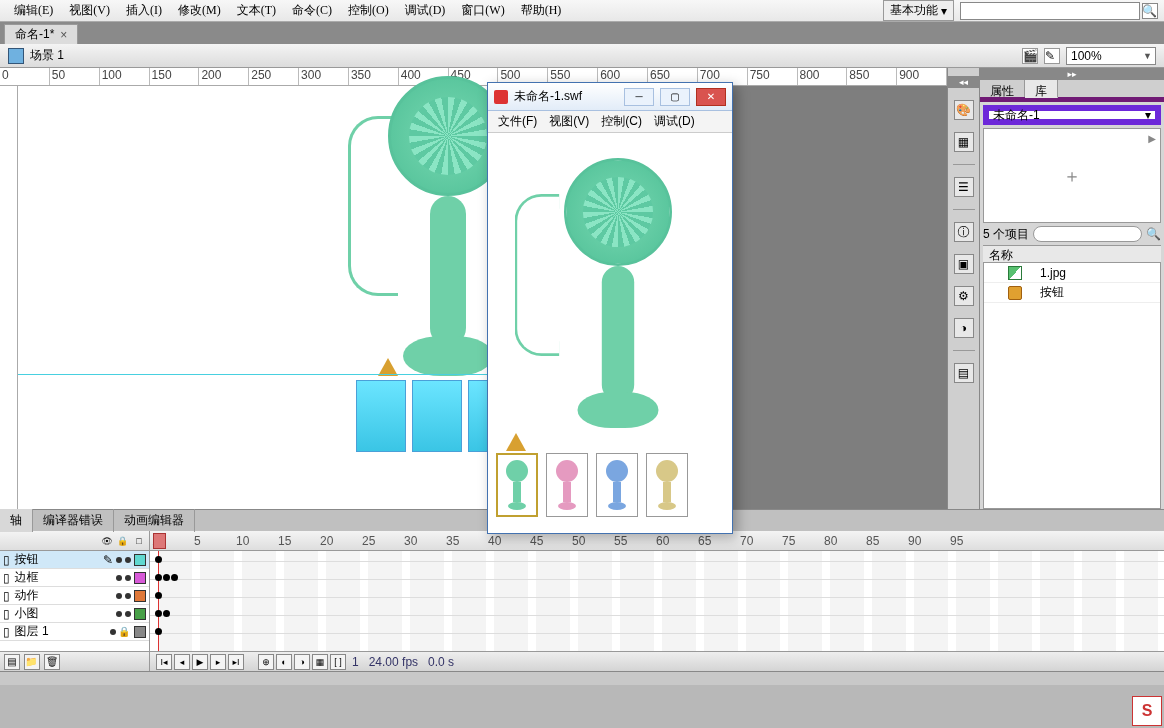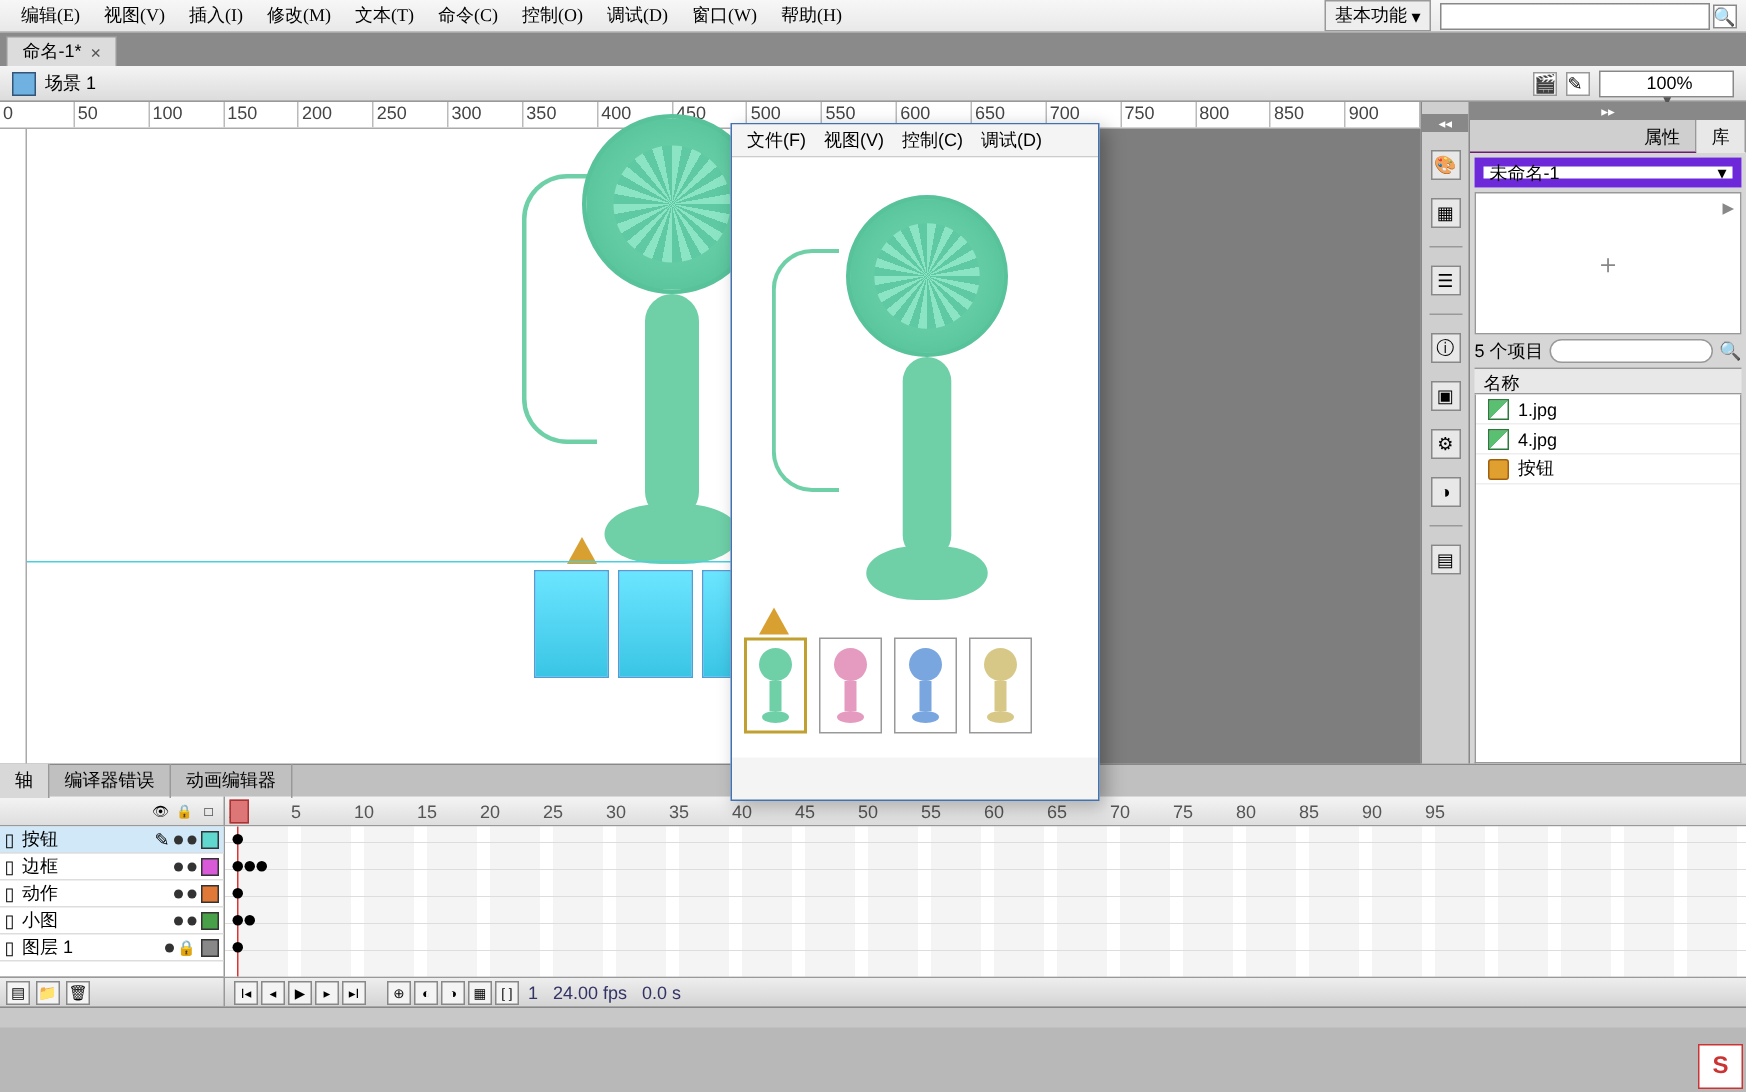--- a/index.html
+++ b/index.html
@@ -16,21 +16,21 @@
 
 .doctabs { height:22px; background:#8a8a8a; display:flex; align-items:flex-end; }
 .doctab { height:20px; background:#dcdcdc; border:1px solid #999; border-bottom:none; padding:1px 10px; margin-left:4px; display:flex; align-items:center; gap:6px;}
 .doctab .x { color:#555; }
 
 
 .scenebar { height:24px; background:linear-gradient(#f4f4f4,#dcdcdc); border-bottom:1px solid #999; display:flex; align-items:center; padding:0 8px; gap:6px;}
 .scenebar .sicon { width:16px; height:16px; background:#6fb1e0; border:1px solid #357; }
 .scenebar .rgap { flex:1; }
 .scenebar .sdropicon{width:16px;height:16px;border:1px solid #999;background:#fff;}
-.zoom { width:90px; height:18px; border:1px solid #888; background:#fff; padding-left:4px; display:flex; align-items:center; justify-content:space-between;flex-direction:column; }
+.zoom { width:90px; height:18px; border:1px solid #888; background:#fff; padding-left:4px; display:flex; align-items:center; justify-content:space-between; }
 .zoom .arrow{font-size:9px;color:#555;padding-right:3px;}
 
 
 .main { display:flex; height:calc(728px - 22px - 22px - 24px - 14px - 205px); }
 .stage-wrap { flex:1; background:#7e7e7e; position:relative; overflow:hidden; }
 .ruler-h { height:18px; background:#fff; border-bottom:1px solid #aaa; display:flex; overflow:hidden; font-size:9px; color:#444;}
 .ruler-h span { width:50px; border-right:1px solid #bbb; padding-left:2px; }
 .stage { position:absolute; left:18px; top:18px; width:565px; height:440px; background:#fff; }
 .ruler-v { position:absolute; left:0; top:18px; width:18px; height:440px; background:#fff; border-right:1px solid #aaa;}
 
@@ -48,31 +48,31 @@
 .fan-mini .mb{width:18px;height:8px;border-radius:50%;}
 .tri{width:0;height:0;border-left:10px solid transparent;border-right:10px solid transparent;border-bottom:18px solid #d8a030;}
 
 
 .rtools { width:32px; background:#cfcfcf; border-left:1px solid #888; display:flex; flex-direction:column; align-items:center; gap:12px; padding-top:8px;}
 .rtools .collapse{height:12px;background:#888;width:100%;display:flex;justify-content:center;align-items:center;font-size:9px;color:#fff;}
 .rtools .ti{width:20px;height:20px;border:1px solid #888;background:#e8e8e8;display:flex;align-items:center;justify-content:center;}
 .rtools .sep{height:1px;width:22px;background:#999;}
 .rpanel { width:185px; background:#d6d6d6; border-left:1px solid #888; display:flex; flex-direction:column;}
 .rpanel .collapse{height:12px;background:#888;display:flex;justify-content:center;align-items:center;font-size:9px;color:#fff;}
-.ptabs{height:22px;display:flex;border-bottom:1px solid #701a75;background:#cfcfcf;justify-content:flex-end;}
+.ptabs{height:22px;display:flex;border-bottom:5px solid #701a75;background:#cfcfcf;}
 .ptab{padding:3px 10px;border-right:1px solid #999;cursor:pointer;}
 .ptab.active{background:#e8e8e8;border-bottom:1px solid #e8e8e8;margin-bottom:-1px;}
 .libname{height:20px;border:6px solid #6d28d9;background:#fff;margin:3px;padding:1px 4px;display:flex;align-items:center;justify-content:space-between;}
 .preview{height:95px;background:#fff;margin:0 3px;border:1px solid #999;display:flex;align-items:center;justify-content:center;color:#888;font-size:18px;position:relative;}
 .preview .pplay{position:absolute;right:4px;top:4px;font-size:10px;}
 .libstatus{height:18px;margin:2px 3px;display:flex;align-items:center;gap:4px;}
 .libsearch{flex:1;height:16px;border:1px solid #999;background:#fff;border-radius:8px;}
 .libhdr{height:18px;background:#e8e8e8;border:1px solid #999;border-left:none;border-right:none;margin:0 3px;padding:1px 6px;}
 .liblist{flex:1;background:#fff;margin:0 3px;border:1px solid #999;border-top:none;overflow:auto;}
-.librow{height:20px;display:flex;align-items:center;gap:6px;padding-left:8px;border-bottom:1px solid #eee;}
+.librow{height:20px;display:flex;align-items:center;gap:18px;padding-left:24px;border-bottom:1px solid #eee;}
 .librow .ricon{width:14px;height:14px;}
 .ricon.img{background:linear-gradient(135deg,#58c070 50%,#fff 50%);border:1px solid #2a7a3a;}
 .ricon.btn{background:#e0a030;border:1px solid #a06010;border-radius:2px;}
 
 
 .tltabs{height:22px;background:#c0c0c0;display:flex;align-items:center;border-top:1px solid #888;}
 .tltab{padding:3px 10px;border-right:1px solid #999;}
 .tltab.active{background:#d8d8d8;}
 .tlhdr{height:20px;background:linear-gradient(#f4f4f4,#dedede);display:flex;align-items:center;border-bottom:1px solid #999;}
 .layerhdr{width:150px;display:flex;align-items:center;justify-content:flex-end;gap:4px;padding-right:4px;border-right:1px solid #999;height:100%;}
@@ -236,24 +236,20 @@
       <span class="libsearch"></span>
       <span>🔍</span>
     </div>
     <div class="libhdr">名称</div>
     <div class="liblist">
       <div class="librow">
           <span class="ricon img"></span>
           <span>1.jpg</span>
         </div>
       <div class="librow">
-          <span class="ricon img"></span>
-          <span>4.jpg</span>
-        </div>
-      <div class="librow">
           <span class="ricon btn"></span>
           <span>按钮</span>
         </div>
     </div>
   </div>
 </div>
 
 <div class="tltabs">
   <div class="tltab active">轴</div>
   <div class="tltab">编译器错误</div>
@@ -361,20 +357,27 @@
   </div>
   <div class="tlstat">
     <span>1</span>
     <span>24.00 fps</span>
     <span>0.0 s</span>
   </div>
 </div>
 <div class="status-bottom"></div>
 
 <div class="swfwin">
+  <div class="swftitle">
+    <span class="flico"></span>
+    <span class="ti">未命名-1.swf</span>
+    <span class="wb">─</span>
+    <span class="wb">▢</span>
+    <span class="wb close">✕</span>
+  </div>
   <div class="swfmenu">
     <span class="mi">文件(F)</span>
     <span class="mi">视图(V)</span>
     <span class="mi">控制(C)</span>
     <span class="mi">调试(D)</span>
   </div>
   <div class="swfstage">
     <div class="fan" style="left:70px;top:10px;transform:scale(.9);">
       <div class="fan-cord" style="left:-55px;"></div>
       <div class="fan-head"></div>

